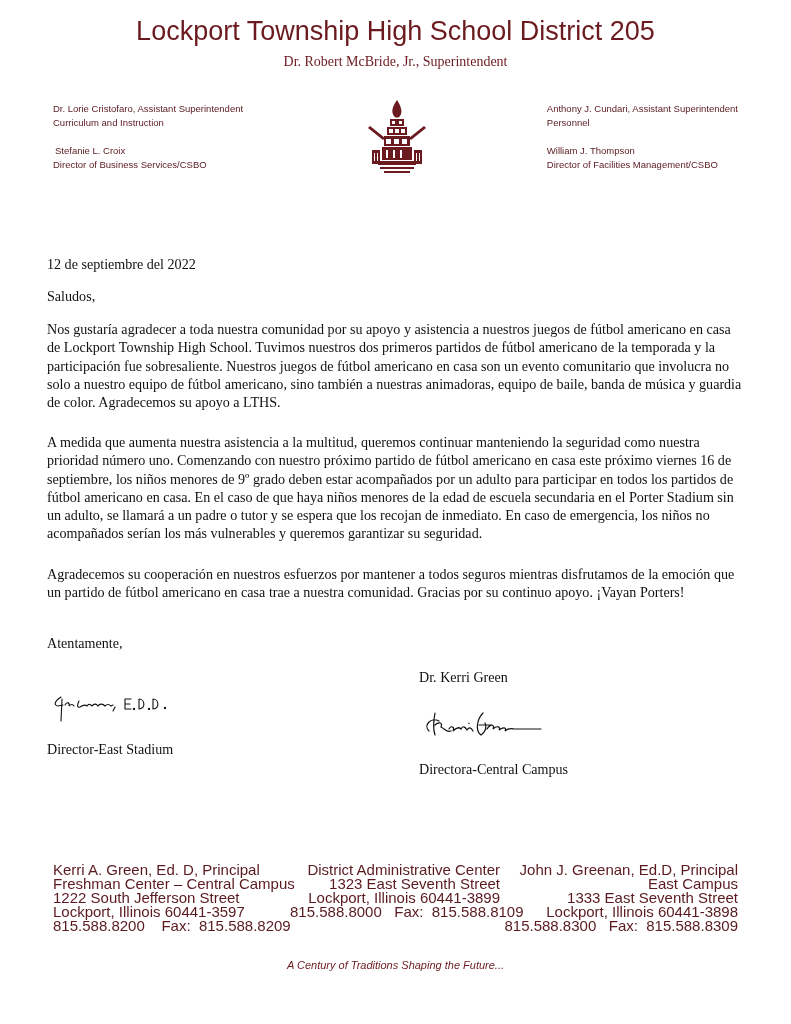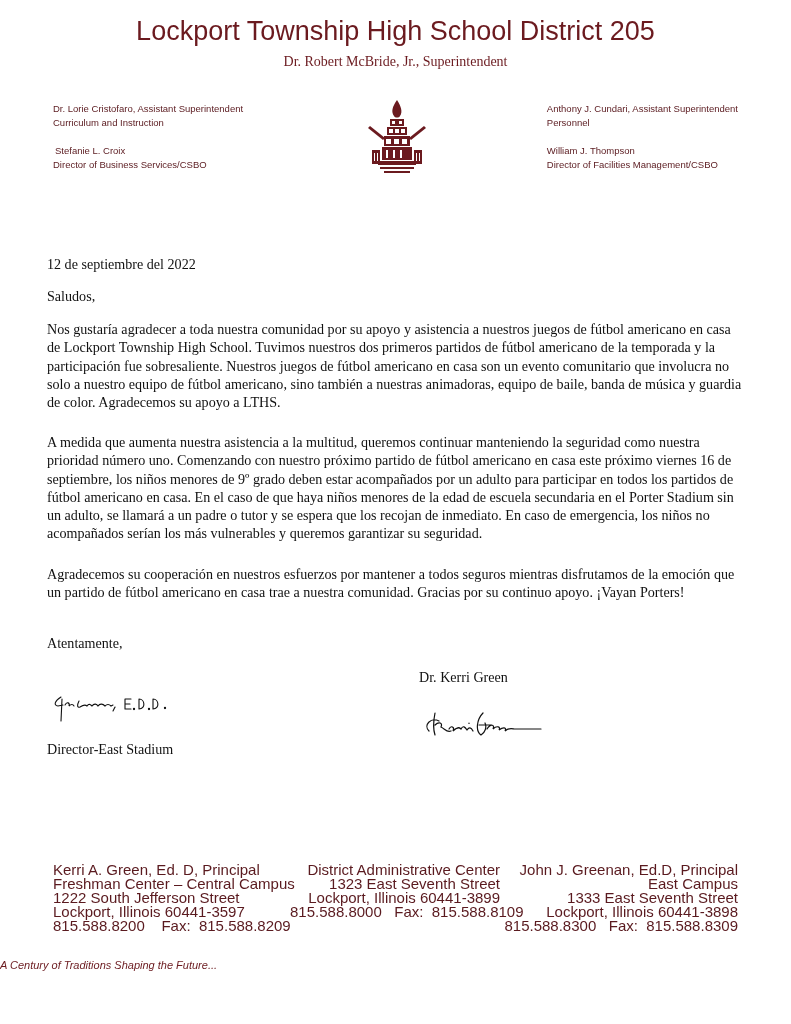--- a/index.html
+++ b/index.html
@@ -46,21 +46,21 @@
 
   .footer-col {
     position: absolute; font-family: "Liberation Sans", sans-serif; font-size: 15px;
     color: #5a1a1f; line-height: 14px;
   }
   .footer-left { left: 53px; top: 863px; }
   .footer-center { left: 290px; width: 210px; top: 863px; text-align: right; }
   .footer-right { right: 53px; top: 863px; text-align: right; }
 
   .tagline {
-    position: absolute; top: 959px; left: 0; width: 791px; 
+    position: absolute; top: 959px; left: 0; width: 791px; text-align: center;
     font-family: "Liberation Sans", sans-serif; font-style: italic; font-size: 11px; color: #6b1a1f;
   }
 </style>
 </head>
 <body>
 
 <div class="title">Lockport Township High School District 205</div>
 <div class="subtitle">Dr. Robert McBride, Jr., Superintendent</div>
 
 <div class="staff staff-left">
@@ -153,20 +153,21 @@
   <div class="sig-image">
     <svg width="130" height="40" viewBox="0 0 130 40" style="position:absolute; left:2px; top:16px;">
       <g fill="none" stroke="#111" stroke-width="1.2" stroke-linecap="round">
         <path d="M8 26 C2 20 10 12 18 16 M14 8 C12 18 12 24 14 30 M14 20 C18 16 22 18 20 22 C24 24 26 28 30 26"></path>
         <path d="M28 24 C30 20 34 22 32 26 C36 22 38 22 40 24 C42 20 44 22 46 25 C48 22 50 22 52 26"></path>
         <path d="M48 18 L48 18.5"></path>
         <path d="M62 8 C56 14 54 26 60 30 C64 28 66 22 64 18 M58 20 L70 20 M66 24 C70 18 74 20 72 24 C76 20 80 22 78 25 C82 22 86 22 84 26 C88 22 92 24 94 24 L120 24"></path>
       </g>
     </svg>
   </div>
+  <div class="sig-title">Directora-Central Campus</div>
 </div>
 
 <div class="footer-col footer-left">
   <div>Kerri A. Green, Ed. D,  Principal</div>
   <div>Freshman Center – Central Campus</div>
   <div>1222 South Jefferson Street</div>
   <div>Lockport, Illinois 60441-3597</div>
   <div style="white-space:pre;">815.588.8200    Fax:  815.588.8209</div>
 </div>
 

